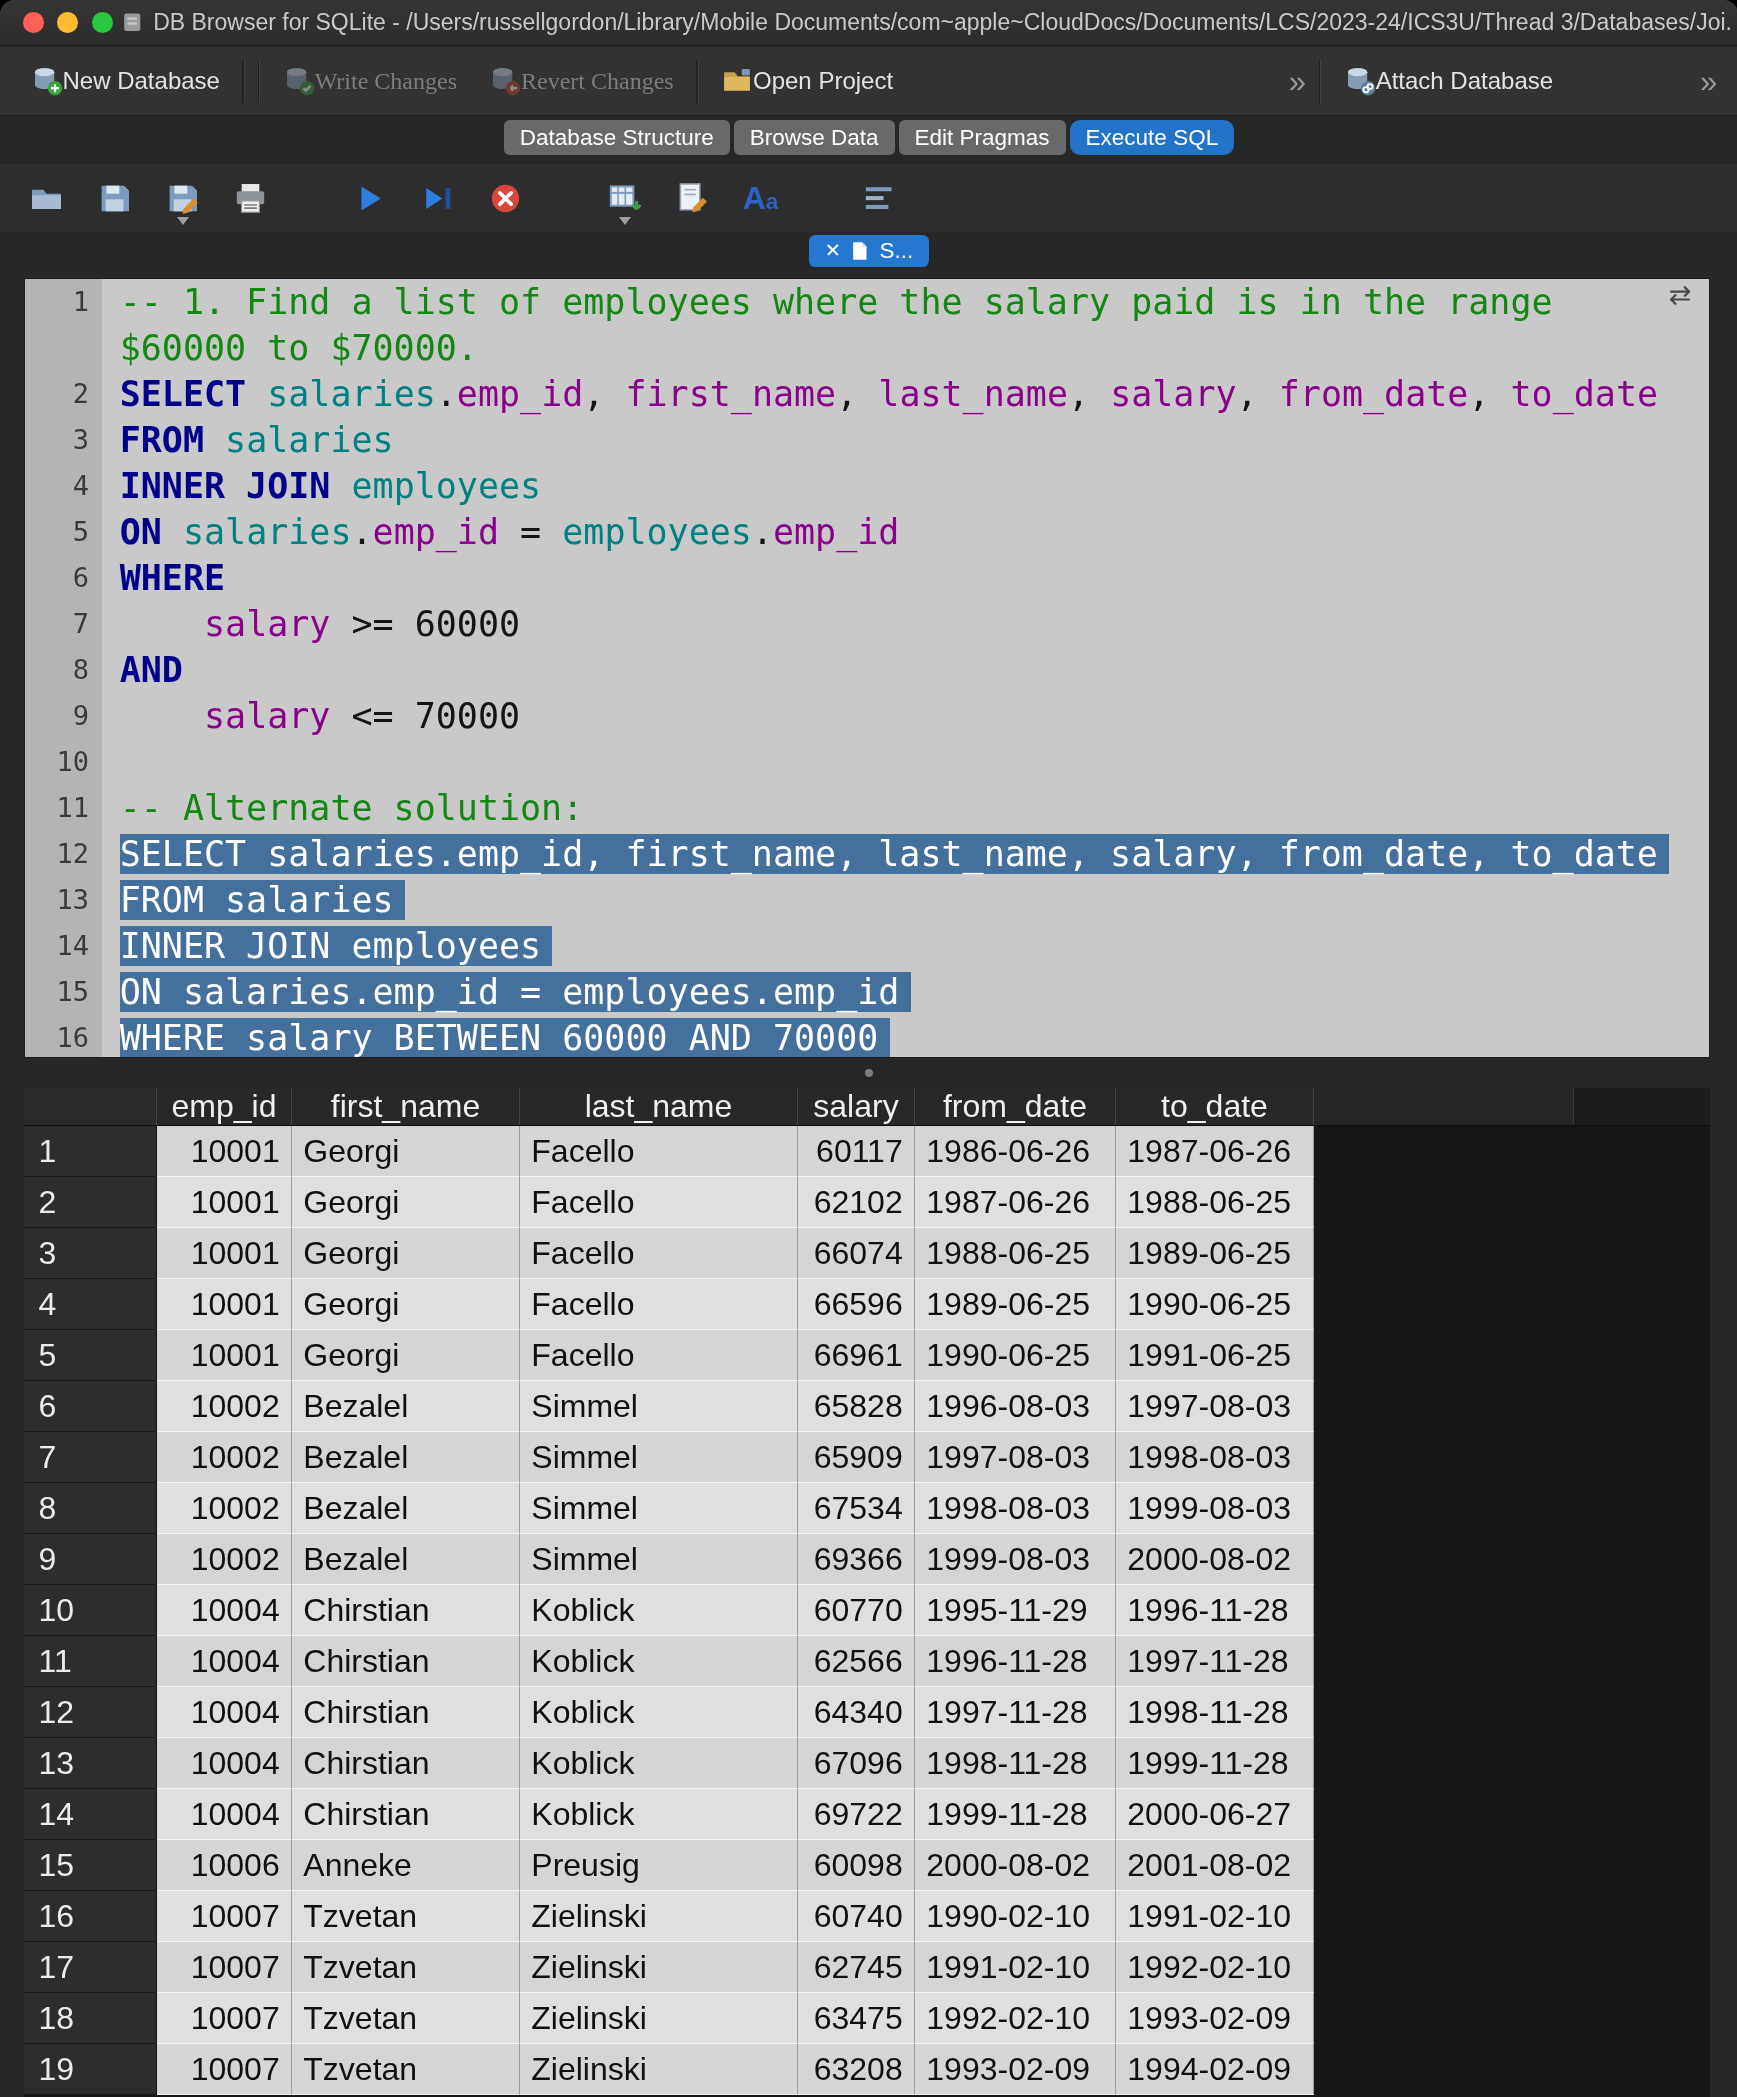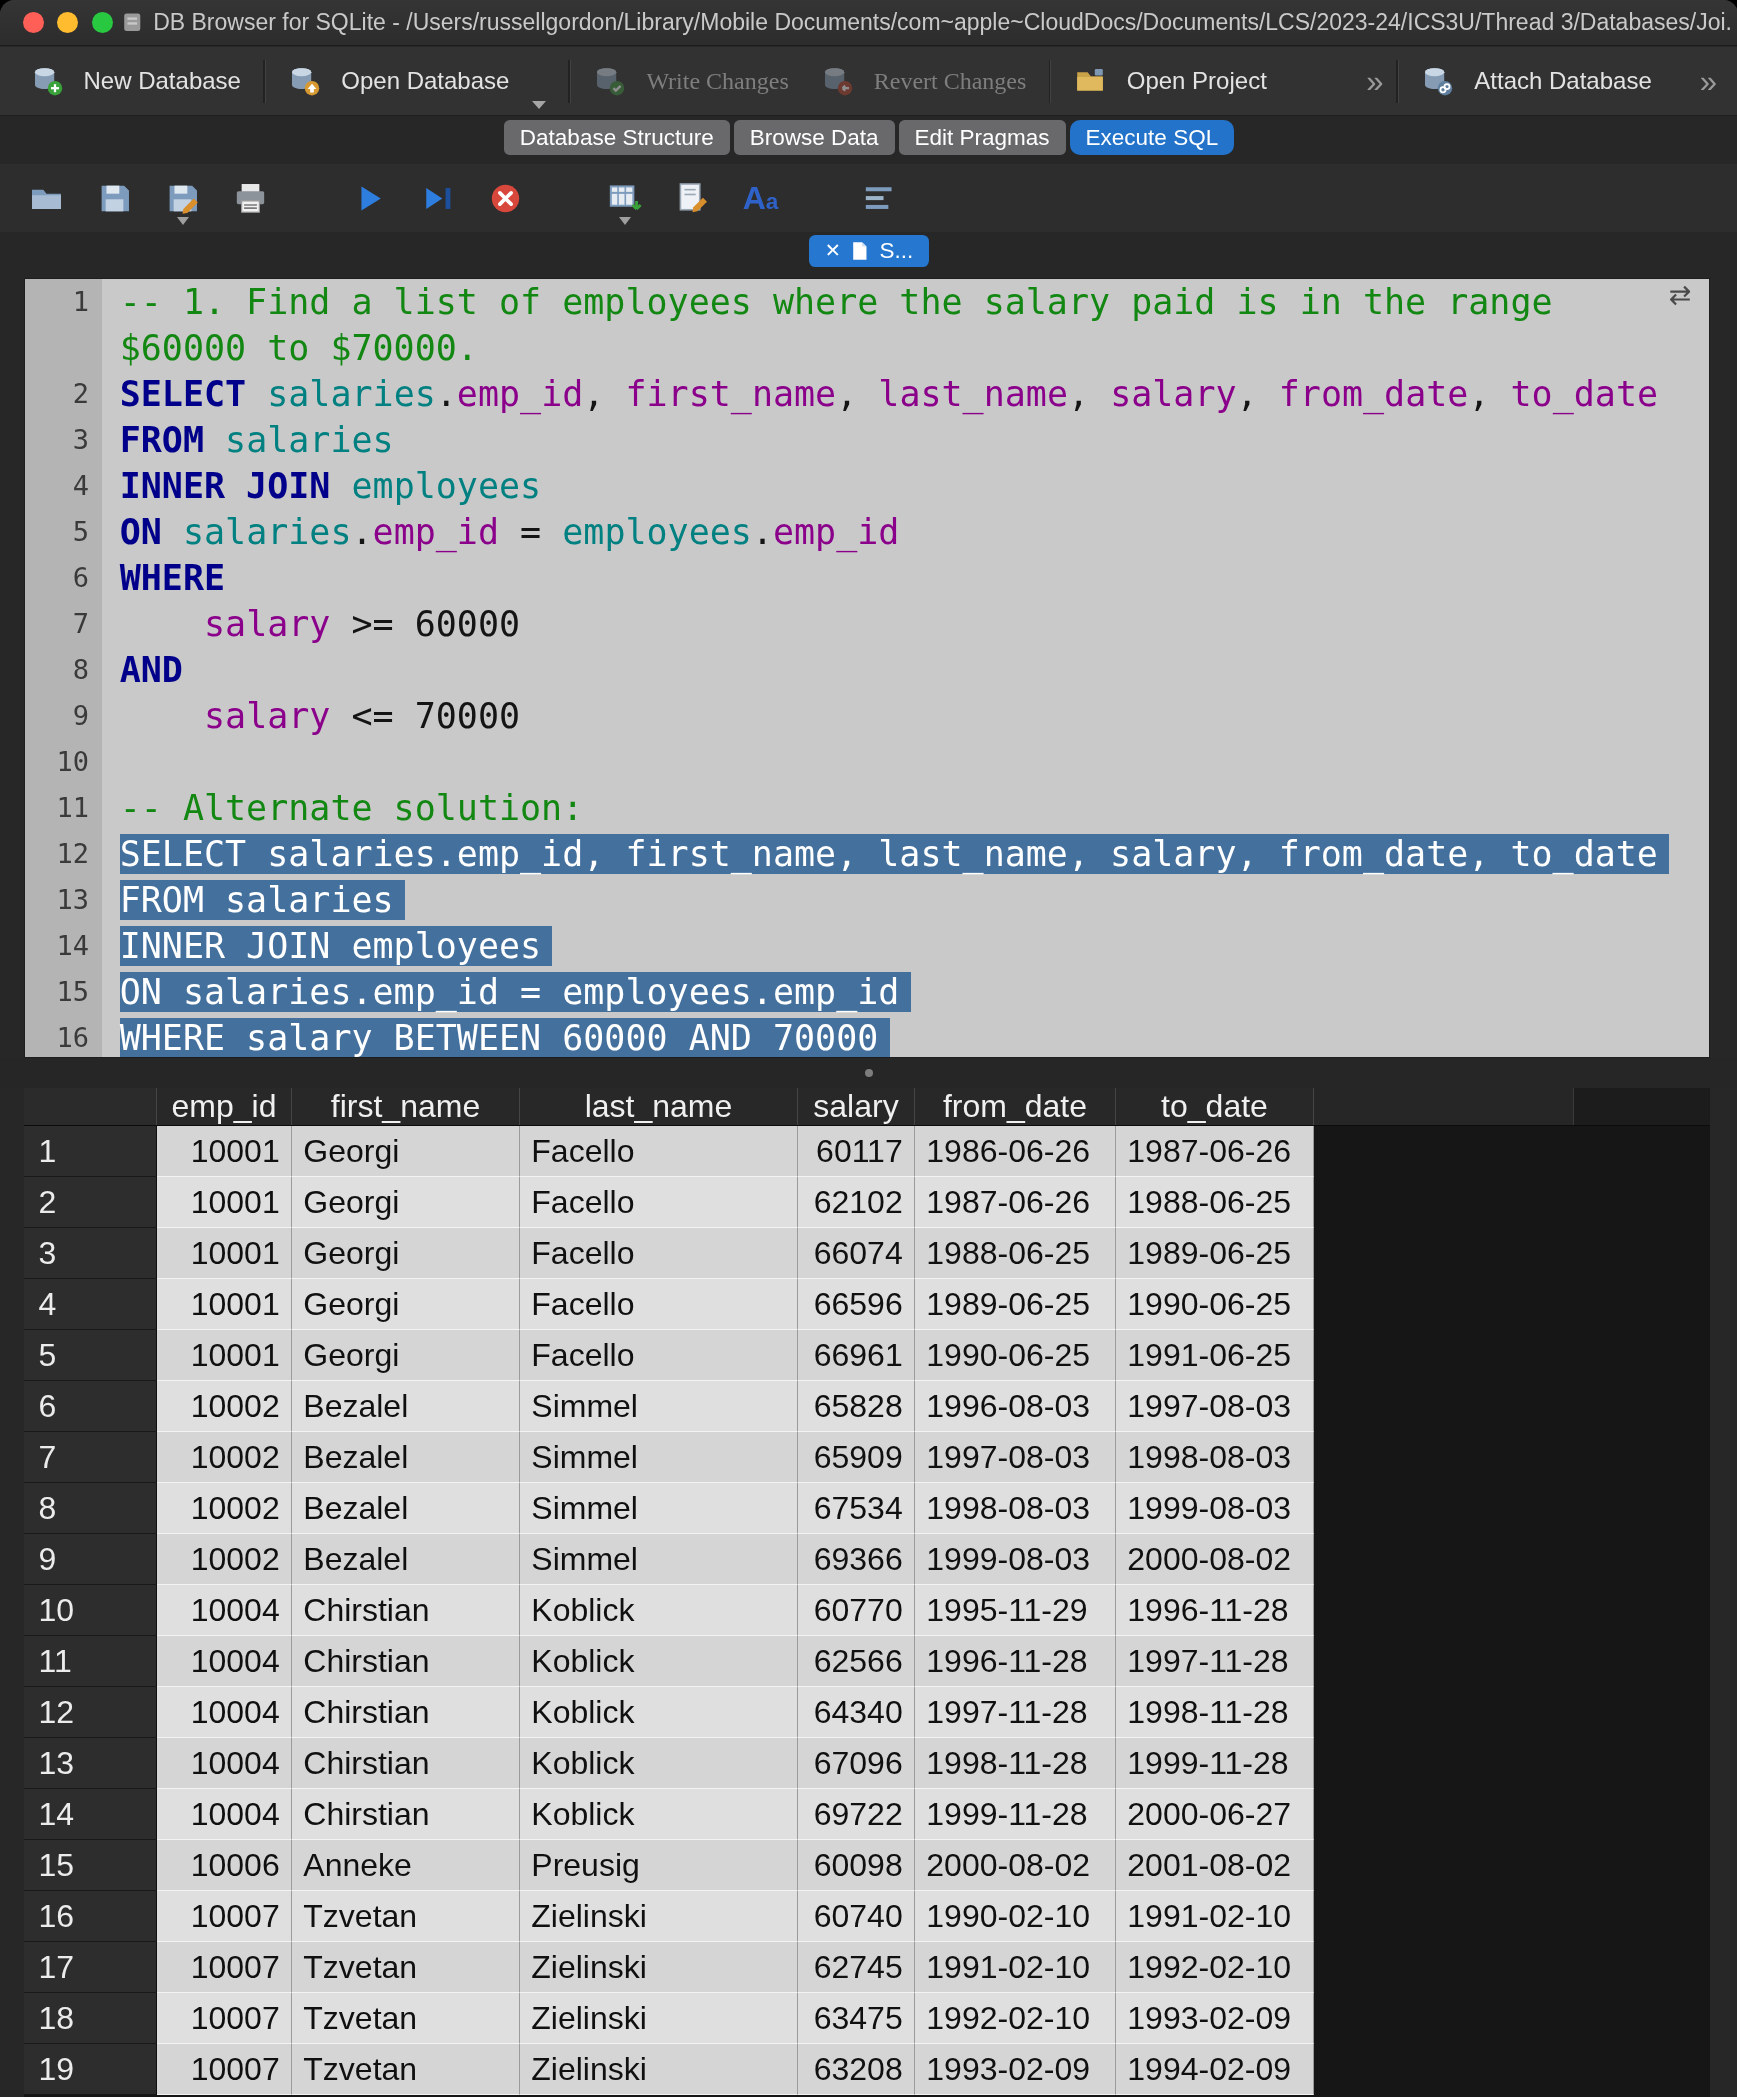--- a/index.html
+++ b/index.html
@@ -11,21 +11,21 @@
     background:linear-gradient(#353535,#2c2c2c);border-bottom:1.6px solid #1c1c1c;}
   .traffic{position:absolute;left:22.5px;top:12px;display:flex;gap:13.7px;}
   .light{width:21px;height:21px;border-radius:50%;}
   .title-wrap{position:absolute;left:121px;right:6.4px;top:0;height:45px;display:flex;
     align-items:center;gap:9.7px;color:#c9c9c9;font-size:23px;white-space:nowrap;overflow:hidden;}
   .title-doc{flex:0 0 auto;display:flex;}
 
   
   .toolbar{position:absolute;top:47px;left:0;right:0;height:69px;background:#323232;
     border-bottom:1.6px solid #1f1f1f;display:flex;align-items:center;padding:0 14.5px;box-sizing:border-box;}
-  .toolbar-button{display:flex;align-items:center;gap:21px;padding:0 16px;height:100%;
+  .toolbar-button{display:flex;align-items:center;gap:0;padding:0 16px;height:100%;
     color:#e3e3e3;font-size:24px;position:relative;}
   .toolbar-button.disabled{color:#7e7e7e;font-family:Liberation Serif, serif;}
   .toolbar-button.disabled .tb-icon{opacity:.45;}
   .tb-icon{display:flex;}
   .tb-icon svg{width:32px;height:32px;display:block;}
   .toolbar-separator{width:1.6px;height:43px;background:#222;border-right:0.8px solid #424242;margin:0 6.4px;flex:none;}
   .toolbar-spacer-a{flex:3;}
   .toolbar-spacer-b{flex:1;}
   .toolbar-overflow{color:#9a9a9a;font-size:31px;padding:0 6.4px;line-height:1;}
   .menu-arrow{width:0;height:0;border-left:7.2px solid transparent;border-right:7.2px solid transparent;
@@ -133,33 +133,20 @@
             <path d="M5 9v16c0 2.8 5.4 5 12 5s12-2.2 12-5V9" fill="#869cb5"></path>
             <ellipse cx="17" cy="9" rx="12" ry="5" fill="#c9d6e4"></ellipse>
             <circle cx="30" cy="29" r="9" fill="#3aa23a"></circle>
             <rect x="28.6" y="24" width="2.8" height="10" fill="#fff"></rect>
             <rect x="25" y="27.6" width="10" height="2.8" fill="#fff"></rect>
           </svg>
         </span>
         <span class="tb-label">New Database</span>
       </div>
       <div class="toolbar-separator"></div>
-      <div class="toolbar-button">
-        <span class="tb-icon">
-          <svg viewBox="0 0 40 40">
-            <ellipse cx="17" cy="9" rx="12" ry="5" fill="#b7c7d8"></ellipse>
-            <path d="M5 9v16c0 2.8 5.4 5 12 5s12-2.2 12-5V9" fill="#869cb5"></path>
-            <ellipse cx="17" cy="9" rx="12" ry="5" fill="#c9d6e4"></ellipse>
-            <circle cx="30" cy="29" r="9" fill="#d79a33"></circle>
-            <path d="M30 23.5l5.5 6.5h-3.2v4.5h-4.6V30h-3.2z" fill="#fff"></path>
-          </svg>
-        </span>
-        <span class="tb-label">Open Database</span>
-        <span class="menu-arrow"></span>
-      </div>
       <div class="toolbar-separator"></div>
       <div class="toolbar-button disabled">
         <span class="tb-icon">
           <svg viewBox="0 0 40 40">
             <ellipse cx="17" cy="9" rx="12" ry="5" fill="#b7c7d8"></ellipse>
             <path d="M5 9v16c0 2.8 5.4 5 12 5s12-2.2 12-5V9" fill="#869cb5"></path>
             <ellipse cx="17" cy="9" rx="12" ry="5" fill="#c9d6e4"></ellipse>
             <circle cx="30" cy="29" r="9" fill="#3f8f3f"></circle>
             <path d="M25.5 29l3 3 6-6" stroke="#fff" stroke-width="3" fill="none"></path>
           </svg>

